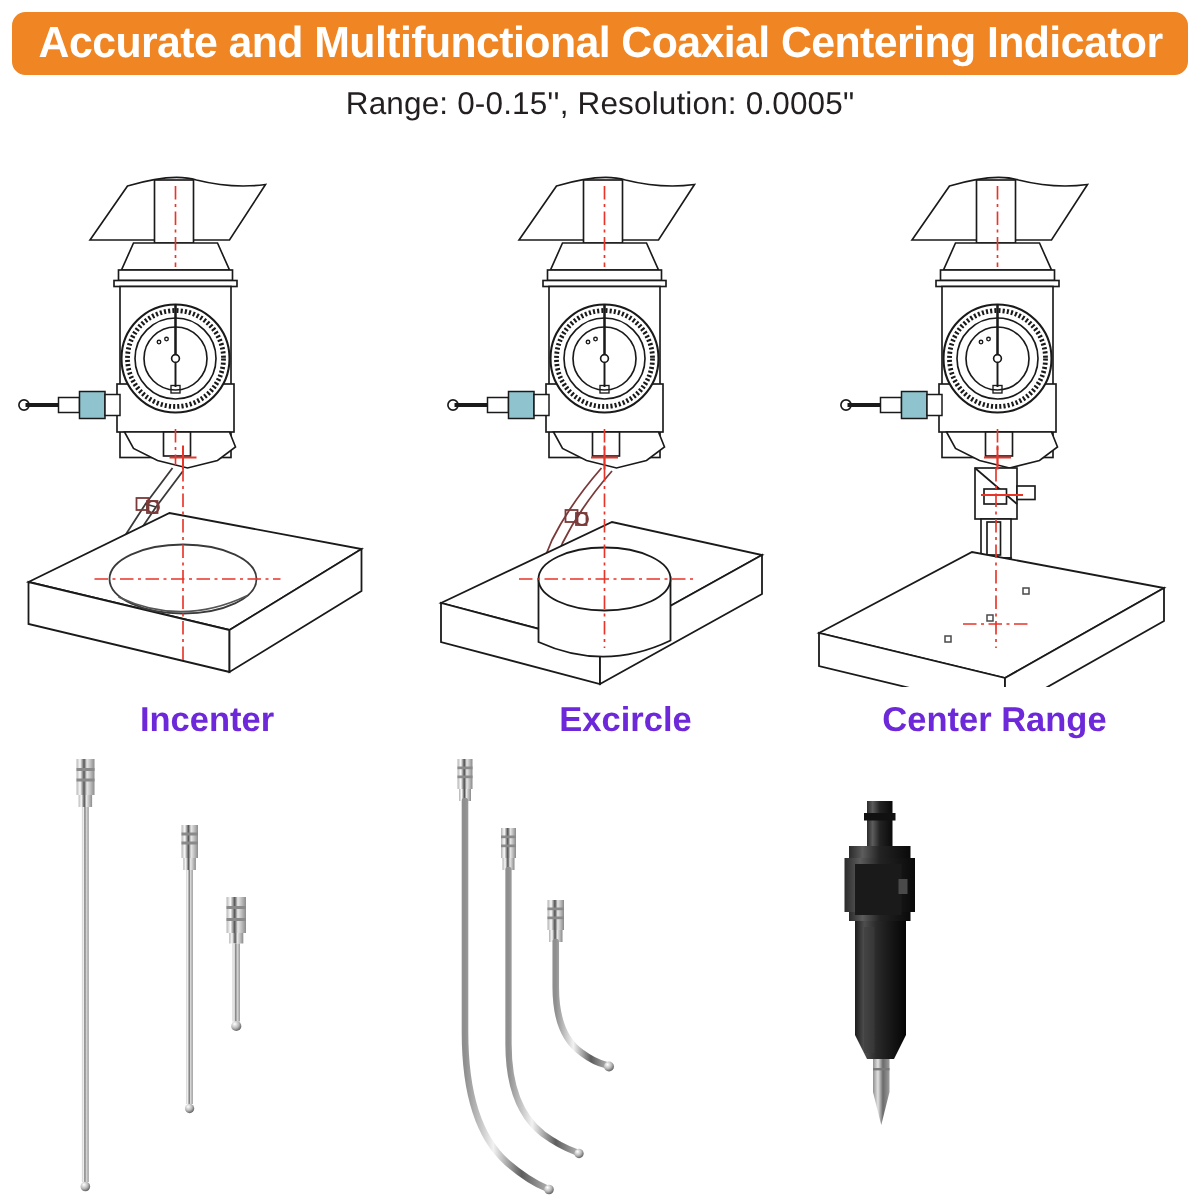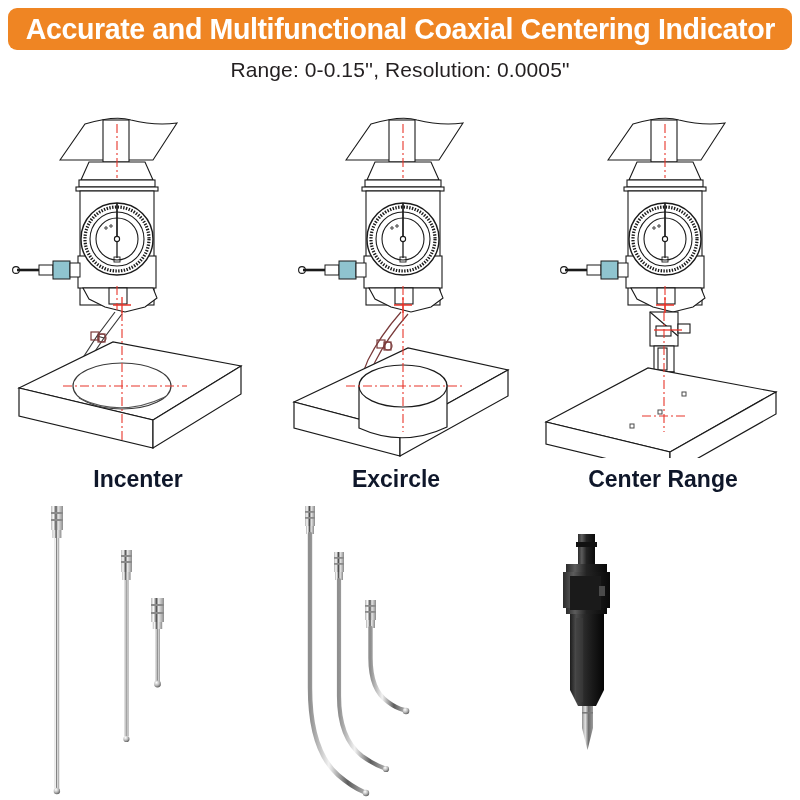--- a/index.html
+++ b/index.html
@@ -73,26 +73,26 @@
     left: 0;
     top: 466px;
     width: 800px;
     height: 34px;
   }
   .cat-label {
     position: absolute;
     top: 0;
     font-size: 23px;
     font-weight: bold;
-    color: #0f172a;
+    color: #6d28d9;
     text-align: center;
     white-space: nowrap;
   }
   .lbl-1 { left: 5px;   width: 266px; }
-  .lbl-2 { left: 263px; width: 266px; }
+  .lbl-2 { left: 284px; width: 266px; }
   .lbl-3 { left: 530px; width: 266px; }
 
   
   .accessories-row {
     position: absolute;
     left: 0;
     top: 500px;
     width: 800px;
     height: 300px;
   }

